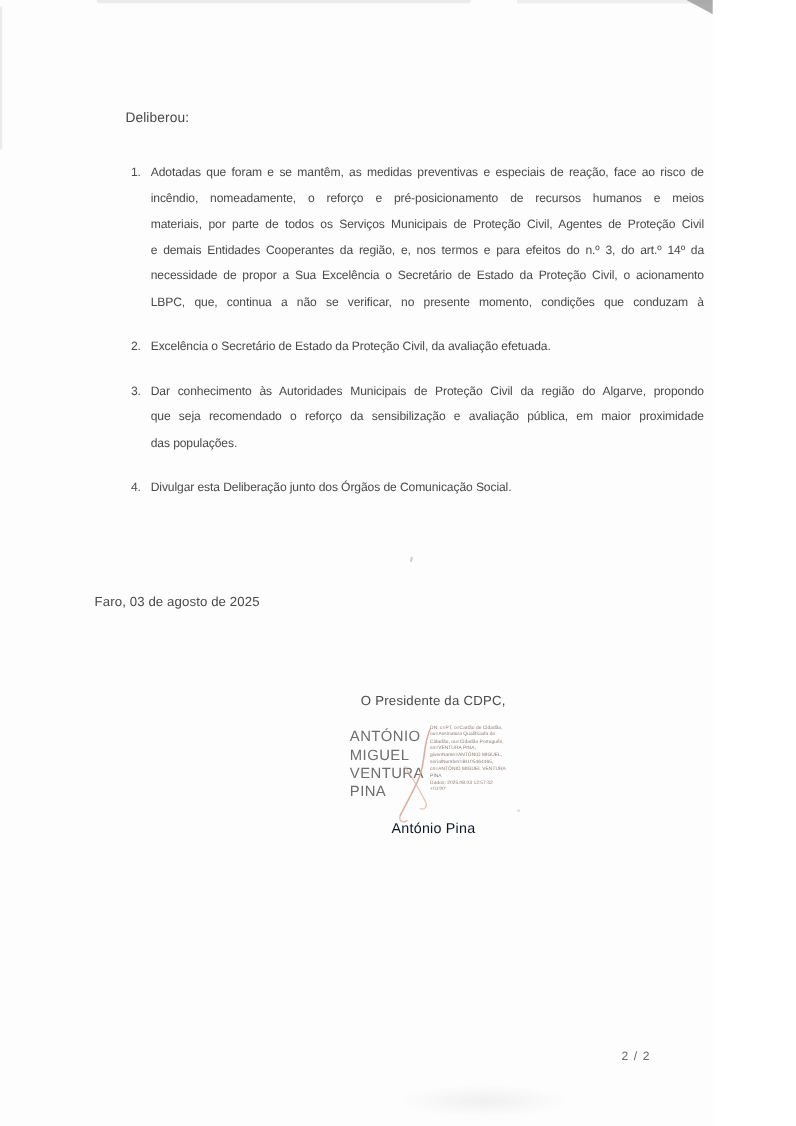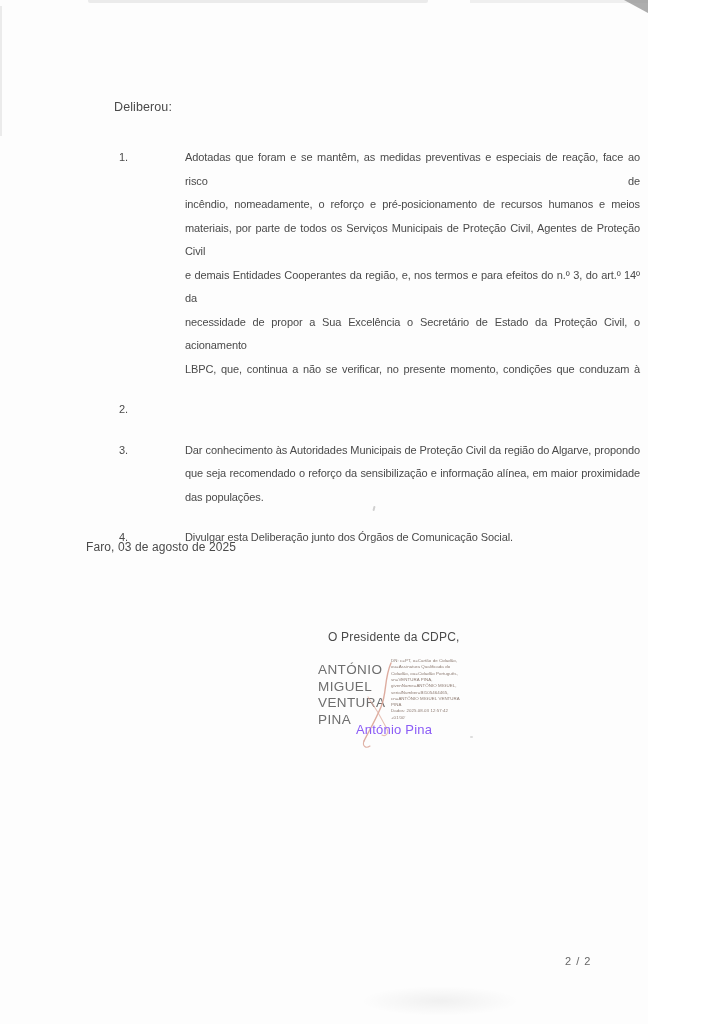--- a/index.html
+++ b/index.html
@@ -53,21 +53,21 @@
     font-size: 12.5px; letter-spacing: .1px;
   }
 
   .list {
     position: absolute; left: 119px; top: 146px; width: 521px;
     font-size: 11px; letter-spacing: -0.1px;
   }
   .item { display: flex; margin-bottom: 17px; }
   .num { flex: 0 0 18px; width: 18px; line-height: 23.5px; }
   .body { flex: 1; min-width: 0; }
-  .line { line-height: 23.5px; white-space: normal; margin-left: 48px; }
+  .line { line-height: 23.5px; white-space: normal; }
   .line.just { text-align: justify; text-align-last: justify; }
 
   .dateline {
     position: absolute; left: 86px; top: 540px;
     font-size: 12px; letter-spacing: .1px;
   }
 
   .sig-role {
     position: absolute; left: 328px; top: 630px;
     font-size: 12px; letter-spacing: .2px;
@@ -85,22 +85,22 @@
 
   .cert {
     position: absolute; left: 391px; top: 658px; width: 160px;
     font-size: 8px; line-height: 1.42; color: #8d7b72;
     transform: scale(0.55); transform-origin: 0 0;
     letter-spacing: .1px;
   }
   .cert div { white-space: nowrap; }
 
   .signed-name {
-    position: absolute; left: 356px; top: 722px;
-    font-size: 13px; letter-spacing: .2px; color: #8b5cf6;
+    position: absolute; left: 356px; top: 745px;
+    font-size: 13px; letter-spacing: .2px; color: #0f172a;
   }
 
   .page-num {
     position: absolute; left: 565px; top: 955px;
     font-size: 11px; letter-spacing: 1px; color: #666666;
   }
 </style>
 </head>
 <body>
 
@@ -124,27 +124,28 @@
           <div class="line just">incêndio, nomeadamente, o reforço e pré-posicionamento de recursos humanos e meios</div>
           <div class="line just">materiais, por parte de todos os Serviços Municipais de Proteção Civil, Agentes de Proteção Civil</div>
           <div class="line just">e demais Entidades Cooperantes da região, e, nos termos e para efeitos do n.º 3, do art.º 14º da</div>
           <div class="line just">necessidade de propor a Sua Excelência o Secretário de Estado da Proteção Civil, o acionamento</div>
           <div class="line just">LBPC, que, continua a não se verificar, no presente momento, condições que conduzam à</div>
         </div>
       </div>
       <div class="item">
         <div class="num">2.</div>
         <div class="body">
+          <div class="line">Excelência o Secretário de Estado da Proteção Civil, da avaliação efetuada.</div>
         </div>
       </div>
       <div class="item">
         <div class="num">3.</div>
         <div class="body">
           <div class="line just">Dar conhecimento às Autoridades Municipais de Proteção Civil da região do Algarve, propondo</div>
-          <div class="line just">que seja recomendado o reforço da sensibilização e informação alínea, em maior proximidade</div>
+          <div class="line just">que seja recomendado o reforço da sensibilização e avaliação pública, em maior proximidade</div>
           <div class="line">das populações.</div>
         </div>
       </div>
       <div class="item">
         <div class="num">4.</div>
         <div class="body">
           <div class="line">Divulgar esta Deliberação junto dos Órgãos de Comunicação Social.</div>
         </div>
       </div>
     </div>

